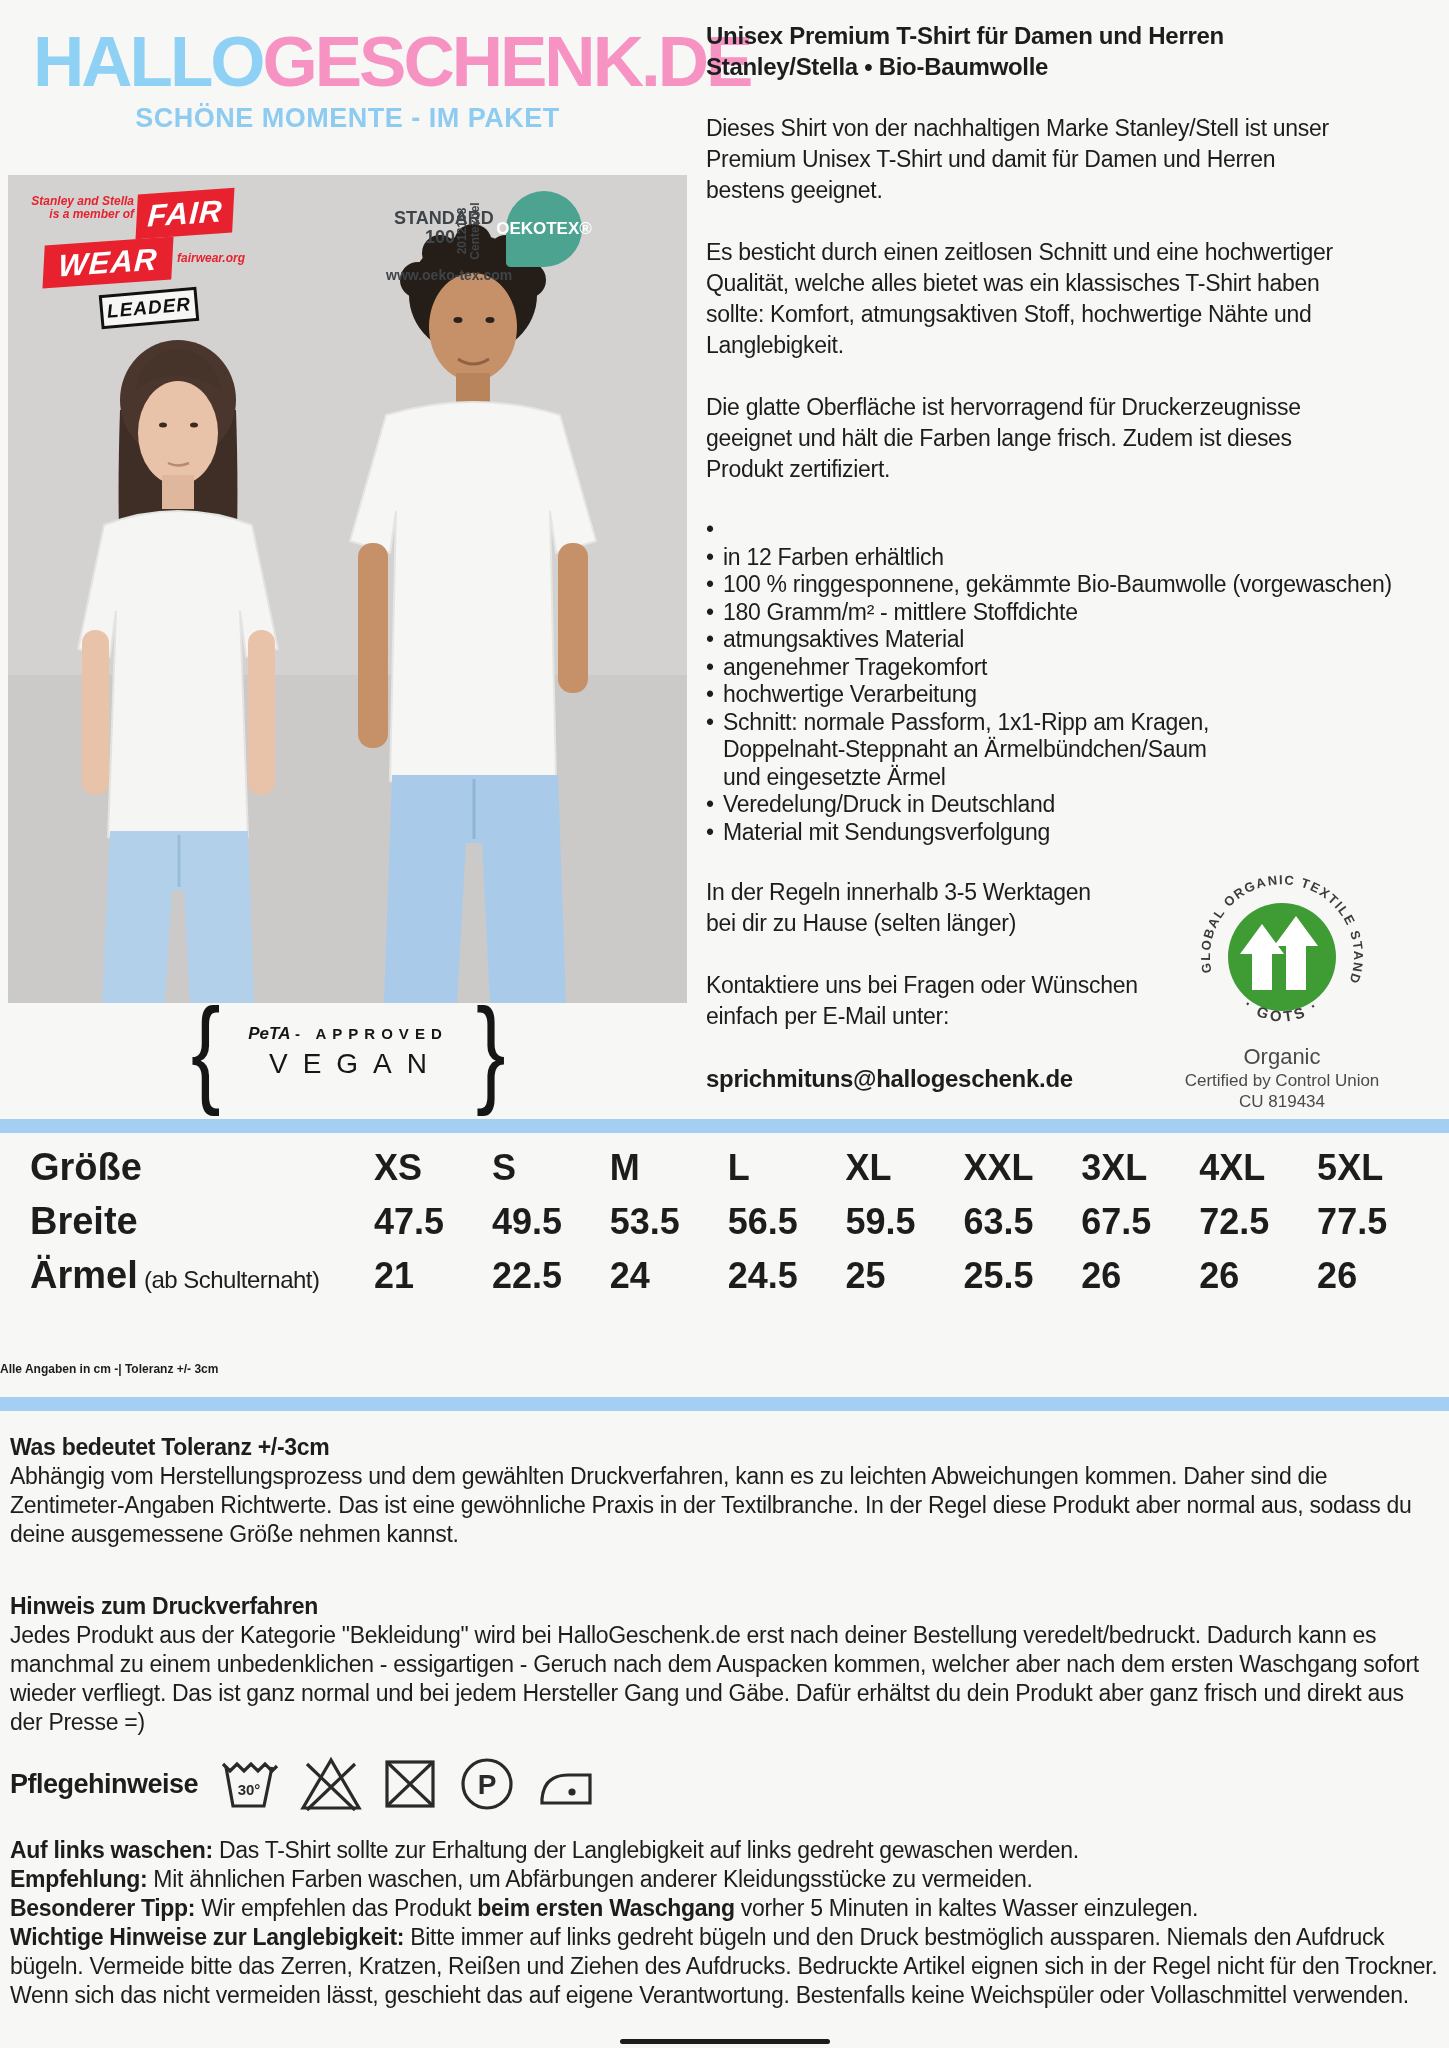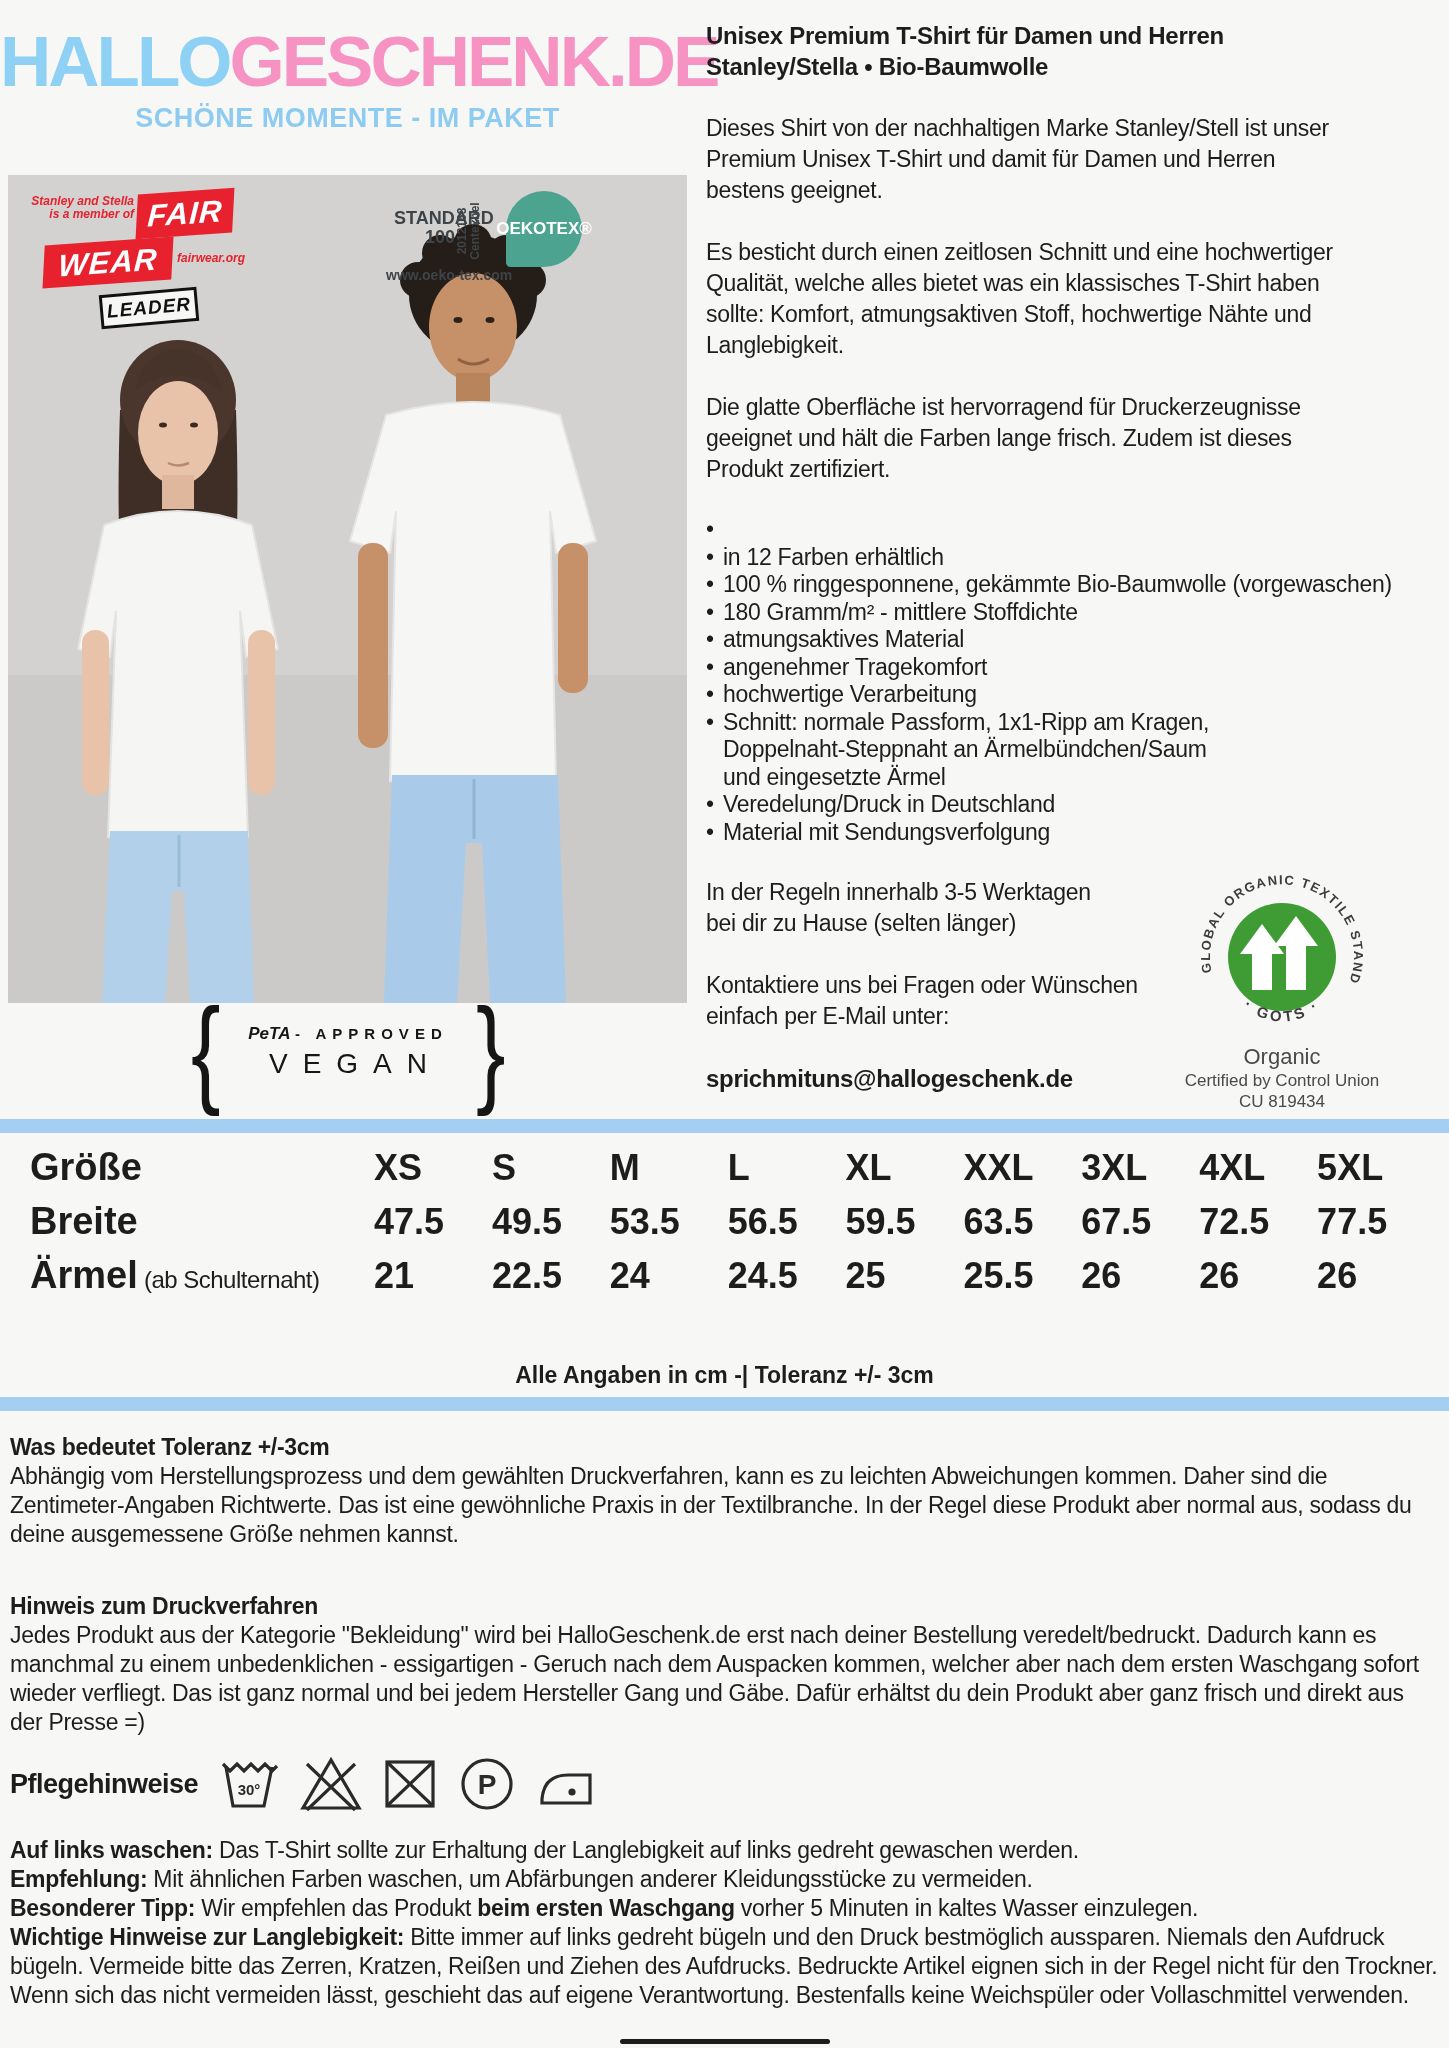--- a/index.html
+++ b/index.html
@@ -1,21 +1,21 @@
 <!DOCTYPE html>
 <html><head>
 <meta charset="utf-8">
 <style>
   html,body{margin:0;padding:0;}
   .page{position:relative;width:1449px;height:2048px;background:#f7f7f5;overflow:hidden;
         font-family:"Liberation Sans",sans-serif;color:#1d1d1d;}
   
   .brand{position:absolute;left:0;top:26px;width:695px;text-align:center;}
   .brand-line{font-weight:bold;font-size:71px;letter-spacing:-3px;line-height:1;white-space:nowrap;}
-  .brand-hallo{color:#8ed1f5;}
+  .brand-hallo{color:#8ed1f5;padding-left:33px;}
   .brand-geschenk{color:#f693c3;}
   .tagline{margin-top:6px;font-weight:bold;font-size:27px;letter-spacing:.5px;color:#8ecbf1;}
   
   .photo{position:absolute;left:8px;top:175px;width:679px;height:828px;background:linear-gradient(#d8d7d5,#c9c8c6);}
   .photo svg{position:absolute;left:0;top:0;}
   
   .fairwear{position:absolute;left:16px;top:14px;width:220px;height:125px;font-style:italic;font-weight:bold;}
   .fw-member{position:absolute;left:6px;top:6px;width:104px;text-align:right;color:#e8212e;font-size:12px;line-height:13px;}
   .fw-block{position:absolute;background:#e8212e;color:#fff;display:flex;align-items:center;justify-content:center;
             font-size:31px;letter-spacing:1px;}
@@ -59,21 +59,21 @@
   .gots-cap1{font-size:22px;margin-top:2px;}
   .gots-cap2,.gots-cap3{font-size:17px;line-height:21px;}
   
   .bar{position:absolute;left:0;width:1449px;height:14px;background:#a5cff2;}
   .bar1{top:1119px;} .bar2{top:1397px;}
   .sizes{position:absolute;left:30px;top:1146px;width:1405px;}
   .srow{display:grid;grid-template-columns:344px repeat(9,1fr);align-items:baseline;height:54px;}
   .slabel{font-weight:bold;font-size:38px;white-space:nowrap;}
   .ssub{font-weight:normal;font-size:24px;letter-spacing:-.5px;}
   .scell{font-weight:bold;font-size:36px;}
-  .size-note{position:absolute;left:0;top:1362px;width:1449px;text-align:center;font-weight:bold;font-size:23px;}
+  .size-note{position:absolute;left:0;top:1362px;width:1449px;font-weight:bold;font-size:12px;}
   
   .info{position:absolute;left:10px;width:1432px;font-size:23px;line-height:29px;letter-spacing:-.3px;}
   .info1{top:1433px;} .info2{top:1592px;}
   .info-h{font-weight:bold;}
   .info-b{white-space:pre-line;}
   
   .care-row{position:absolute;left:10px;top:1748px;width:900px;height:72px;display:flex;align-items:center;}
   .care-label{font-weight:bold;font-size:27px;letter-spacing:-.5px;width:208px;}
   .care-icons{display:flex;gap:17px;align-items:center;}
   .care-icons svg{display:block;}

